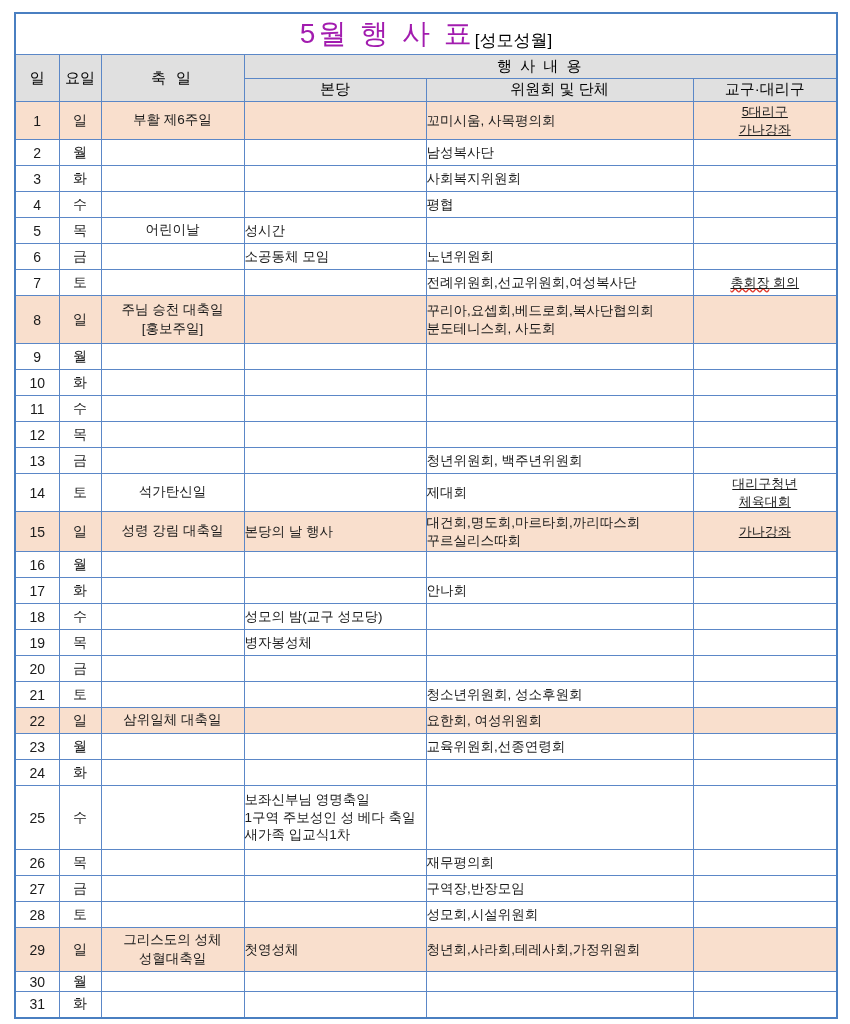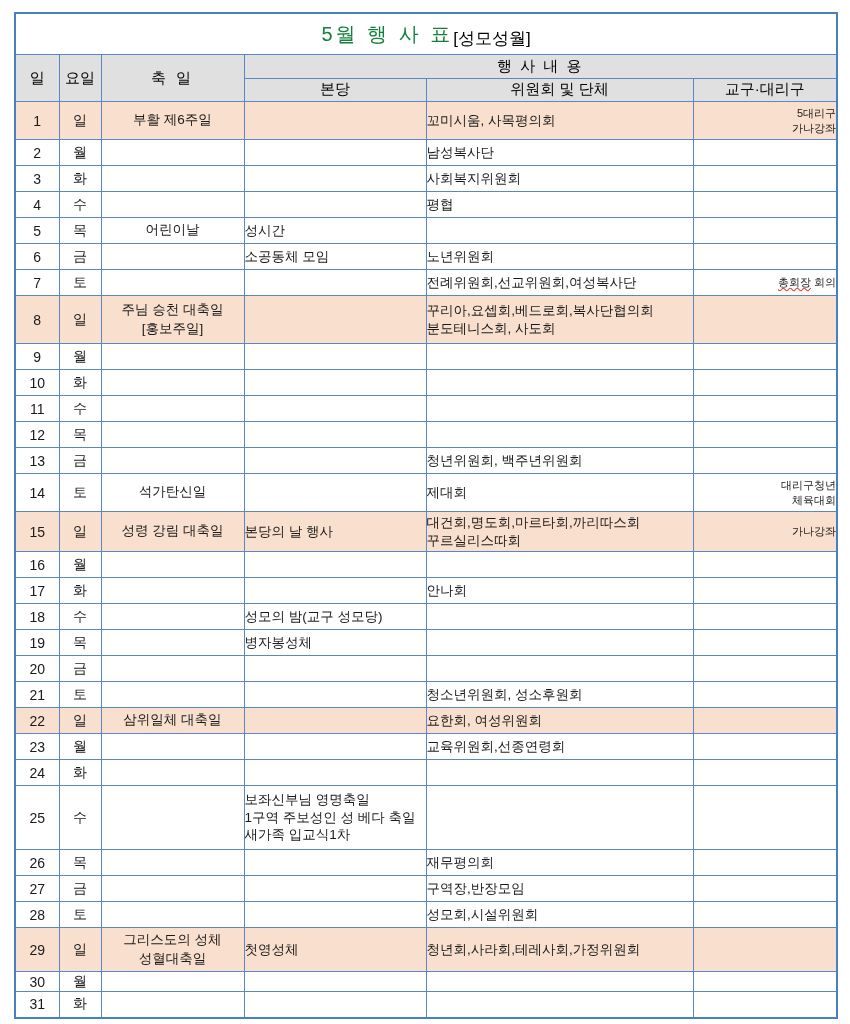--- a/index.html
+++ b/index.html
@@ -34,23 +34,23 @@
     font-weight: normal;
   }
   
   .title-cell {
     height: 40px;
     text-align: center;
     background: #ffffff;
     white-space: nowrap;
   }
   .title-main {
-    font-size: 20px;
+    font-size: 28px;
     letter-spacing: 3px;
-    color: #15803d;
+    color: #a21caf;
     margin-top: 44px;
   }
   .title-sub {
     font-size: 17px;
     letter-spacing: 0px;
     color: #000;
     position: relative;
     top: 3px;
   }
   
@@ -79,23 +79,24 @@
     font-size: 13.5px;
     line-height: 1.35;
   }
   td.c-parish, td.c-group {
     text-align: left;
     font-size: 13.5px;
     line-height: 1.3;
     padding-left: 4px;
   }
   td.c-diocese {
-    text-align: right;
-    font-size: 11px;
+    text-align: center;
+    font-size: 13px;
     line-height: 1.35;
+    text-decoration: underline;
   }
   tr.sun td { background: #f9dfcd; }
   tr.norm td { background: #ffffff; }
 
   .sq {
     text-decoration: underline;
     text-decoration-color: #e23b2e;
     text-decoration-style: wavy;
     text-decoration-skip-ink: none;
   }

